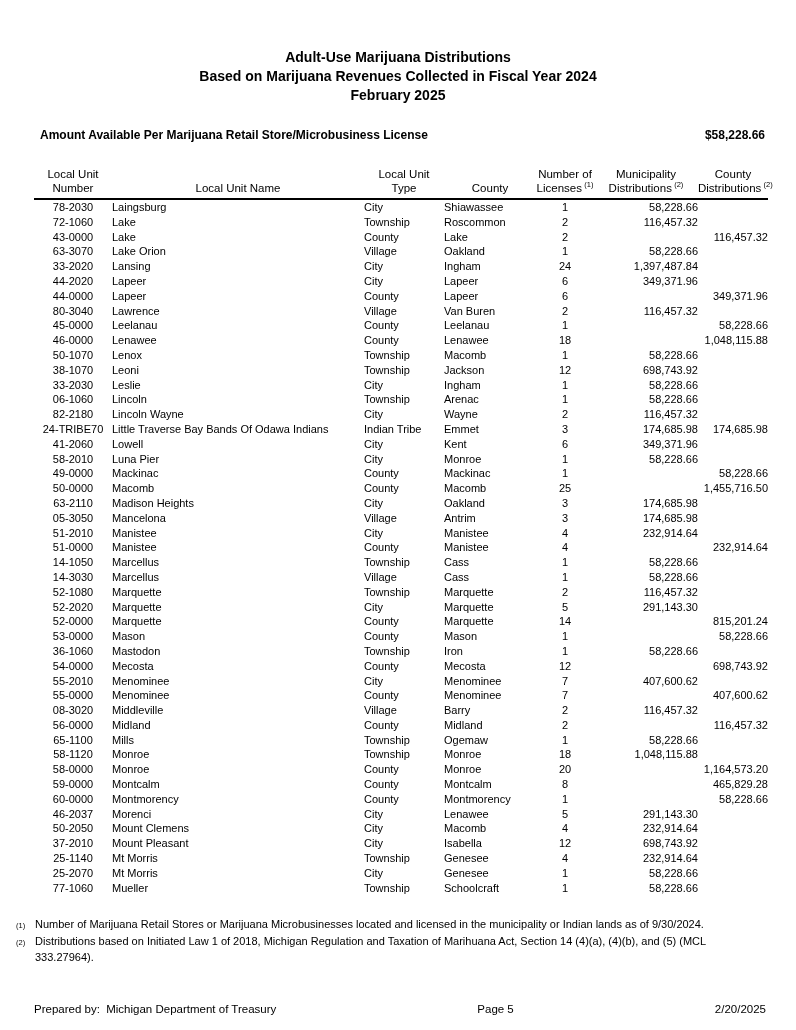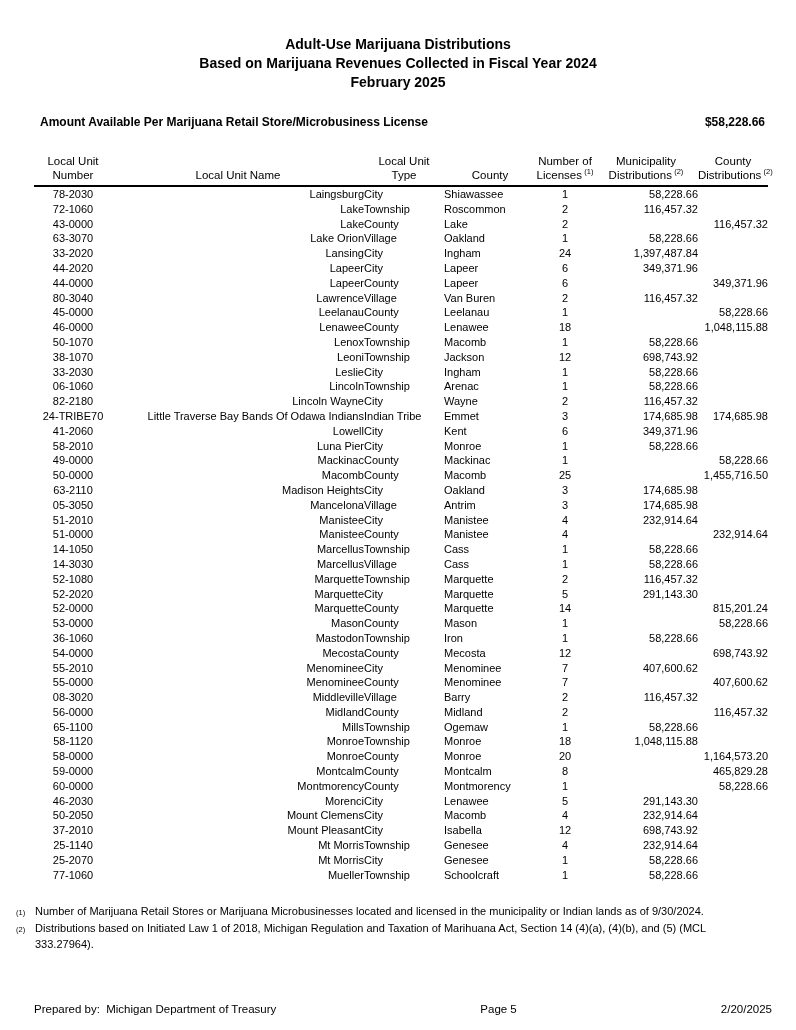--- a/index.html
+++ b/index.html
@@ -7,21 +7,21 @@
   .page {
     position:relative;
     width:796px; height:1030px;
     margin:0 auto;
     background:#ffffff;
     font-family:"Liberation Sans", sans-serif;
     color:#000;
     overflow:hidden;
   }
   .titles {
-    padding-top:35px;
+    padding-top:48px;
     text-align:center;
     font-weight:700;
     font-size:14px;
     line-height:19px;
   }
   .amount-row {
     margin:23px 31px 0 40px;
     display:flex;
     justify-content:space-between;
     font-weight:700;
@@ -46,21 +46,21 @@
   }
   table.dist tbody td {
     font-size:11px;
     height:14.8px;
     line-height:14.8px;
     padding:0;
     white-space:nowrap;
     overflow:hidden;
   }
   .c-num   { width:78px;  text-align:center; }
-  .c-name  { width:252px; text-align:right; padding-left:3px; }
+  .c-name  { width:252px; text-align:left; padding-left:3px; }
   .c-type  { width:80px;  text-align:left; }
   .c-county{ width:92px;  text-align:left; }
   .c-lic   { width:58px;  text-align:center; }
   .c-muni  { width:104px; text-align:right; padding-right:20px; }
   .c-cdist { width:70px;  text-align:right; padding-right:2px; }
   th.h-center { text-align:center; }
   td.c-muni, td.c-cdist { font-variant-numeric:tabular-nums; }
   sup.fnref { font-size:7.5px; vertical-align:super; line-height:0; }
   .footnotes {
     margin:22px 31px 0 16px;
@@ -70,21 +70,21 @@
   .fn { display:flex; }
   .fn-marker {
     width:19px;
     flex:0 0 19px;
     font-size:7.5px;
     line-height:17px;
     text-align:left;
   }
   .footer {
     position:absolute;
-    left:34px; right:24px; top:1003px;
+    left:34px; right:30px; top:1003px;
     display:flex;
     justify-content:space-between;
     align-items:baseline;
     font-size:11.5px;
   }
 </style>
 </head>
 <body>
 
 <div class="page">
@@ -504,21 +504,21 @@
         <tr>
           <td class="c-num">60-0000</td>
           <td class="c-name">Montmorency</td>
           <td class="c-type">County</td>
           <td class="c-county">Montmorency</td>
           <td class="c-lic">1</td>
           <td class="c-muni"></td>
           <td class="c-cdist">58,228.66</td>
         </tr>
         <tr>
-          <td class="c-num">46-2030</td>
+          <td class="c-num">46-2037</td>
           <td class="c-name">Morenci</td>
           <td class="c-type">City</td>
           <td class="c-county">Lenawee</td>
           <td class="c-lic">5</td>
           <td class="c-muni">291,143.30</td>
           <td class="c-cdist"></td>
         </tr>
         <tr>
           <td class="c-num">50-2050</td>
           <td class="c-name">Mount Clemens</td>

